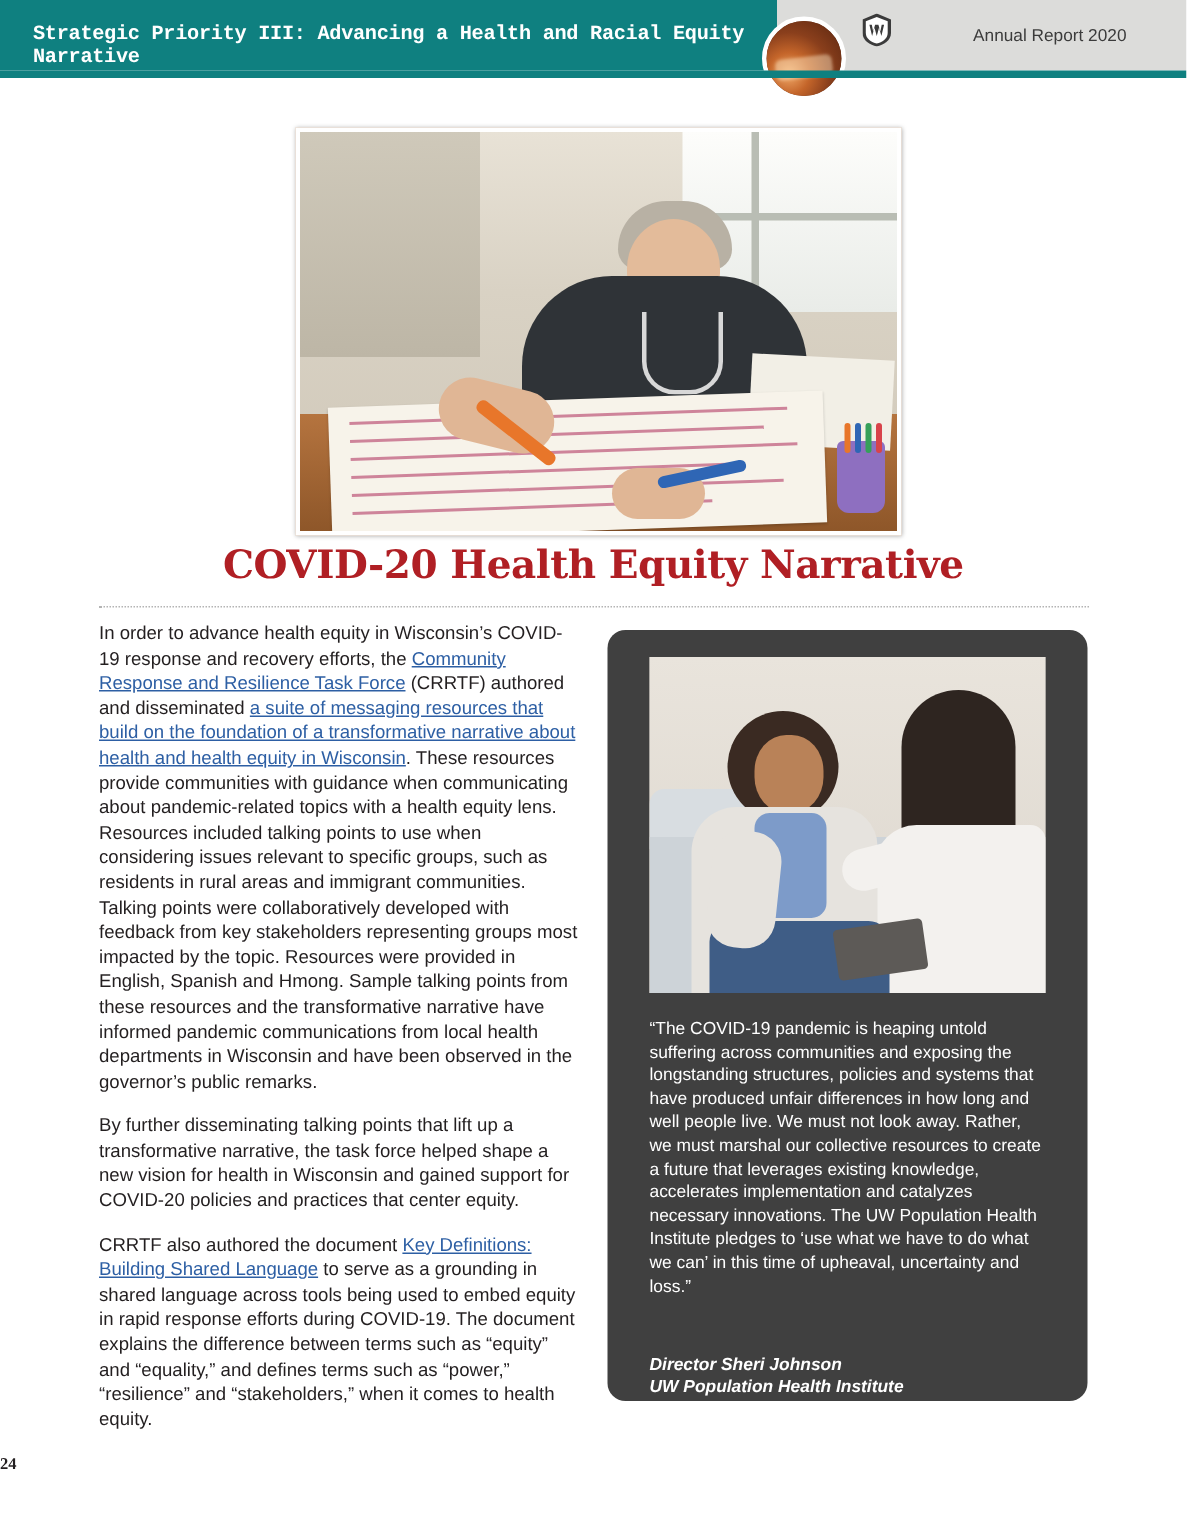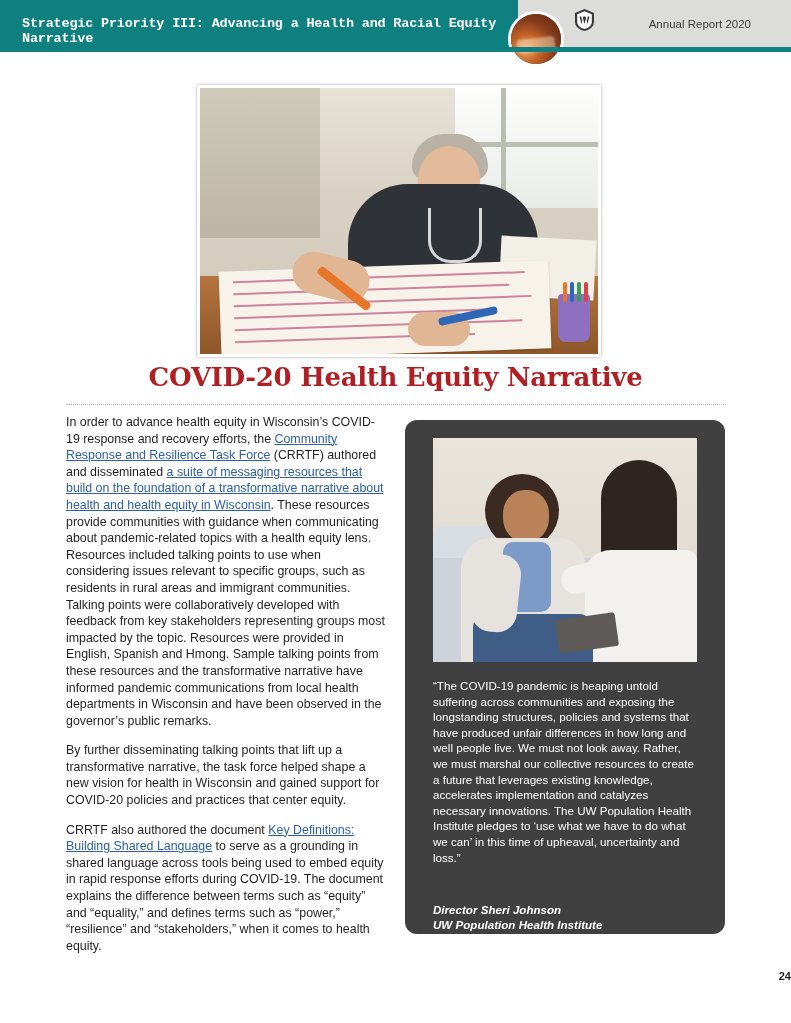--- a/index.html
+++ b/index.html
@@ -394,24 +394,25 @@
     margin-top: 16px;
   }
   .attrib .org { font-weight: bold; }
 
   
   .page-num {
     position: absolute;
     top: 970px;
     left: 0;
     width: 791px;
-    text-align: right;
+    text-align: left;
     font-size: 11px;
     font-weight: bold;
     color: #231f20;
+    font-family: Liberation Serif, serif;
   }
 </style>
 </head>
 <body>
 
 <div class="header">
   <div class="header-left">
     <div class="header-left-text">Strategic Priority III: Advancing a Health and Racial Equity Narrative</div>
   </div>
   <div class="header-right">

